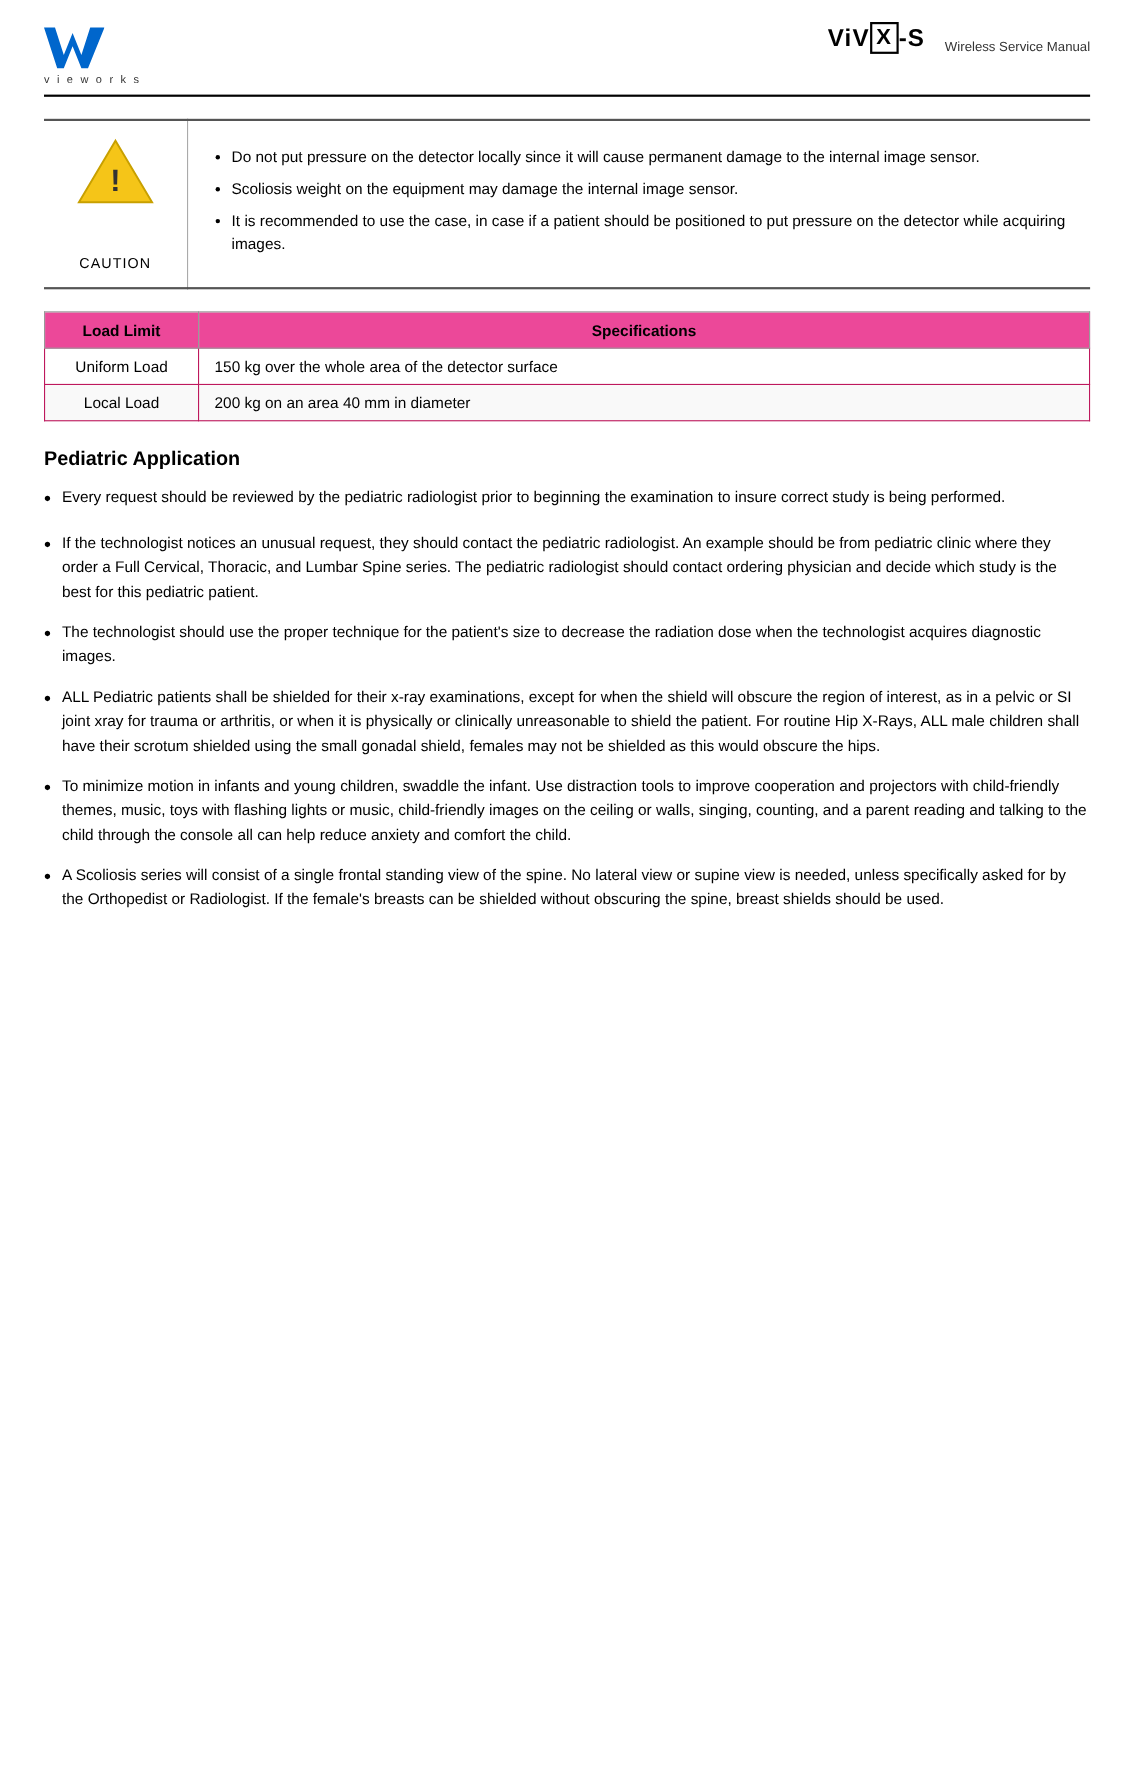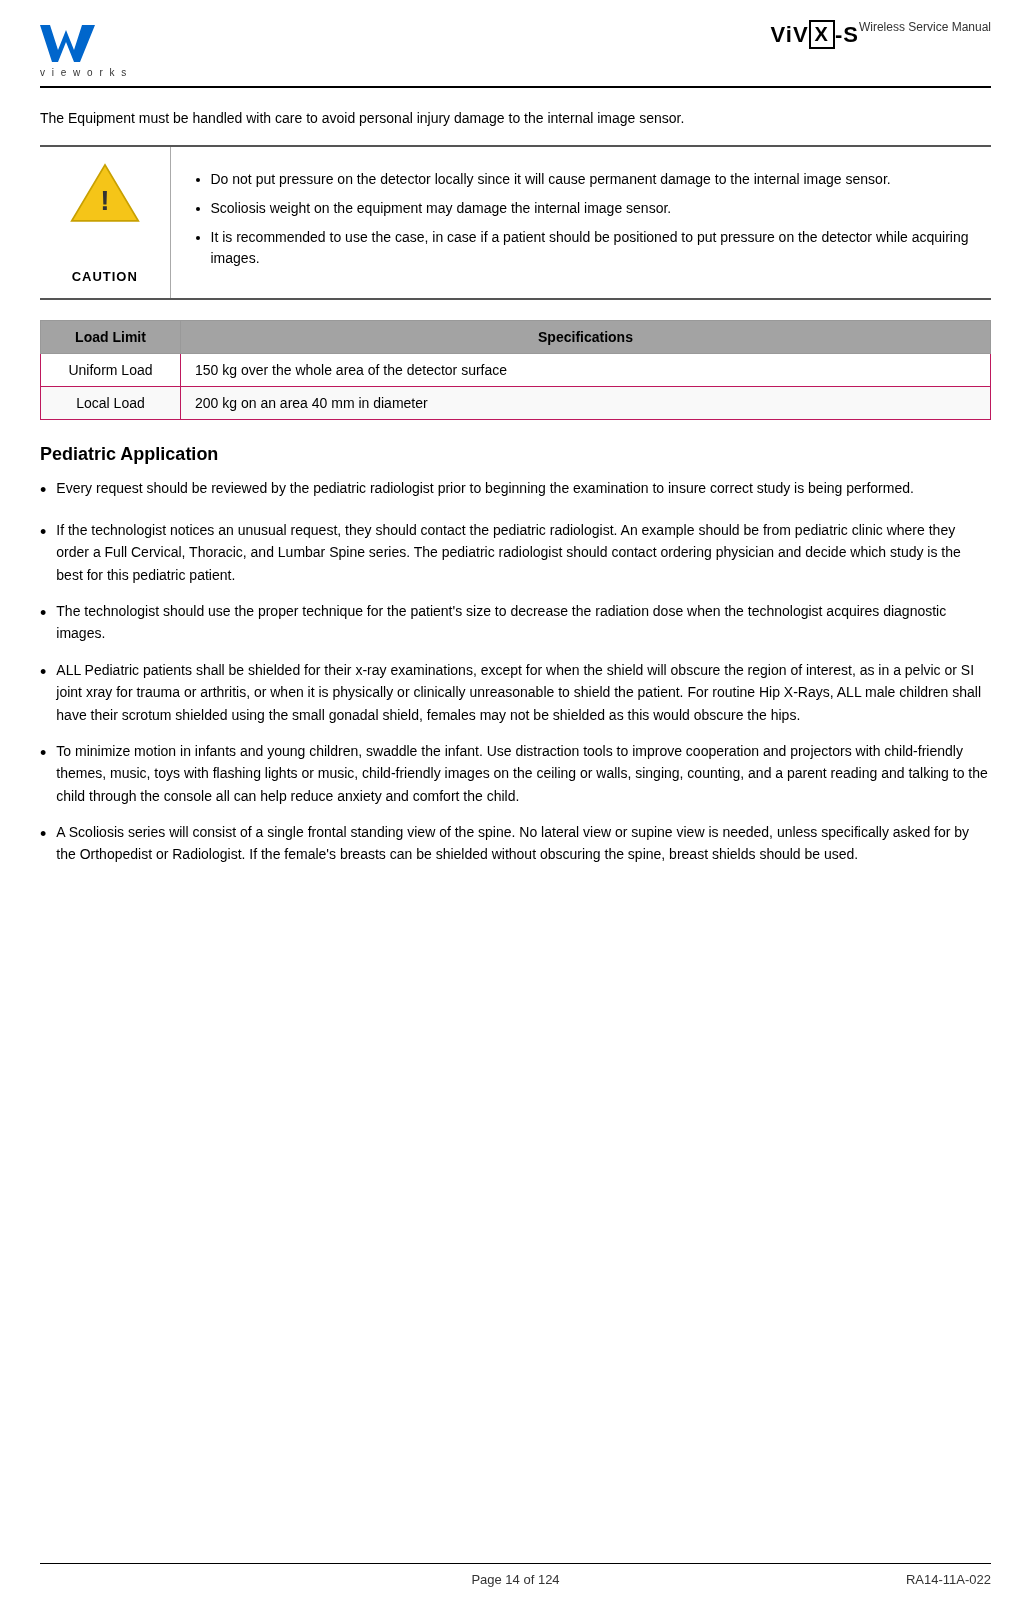--- a/index.html
+++ b/index.html
@@ -39,22 +39,22 @@
       height: 45px;
     }
     .logo-text {
       font-size: 10px;
       letter-spacing: 2px;
       color: #333;
       margin-top: 2px;
     }
     .header-right {
       display: flex;
-      align-items: flex-start;
-      gap: 0;
+      align-items: flex-end;
+      gap: 18px;
     }
     .vivix-logo {
       display: flex;
       align-items: center;
       font-size: 22px;
       font-weight: bold;
       letter-spacing: 1px;
     }
     .vivix-box {
       border: 2px solid #000;
@@ -103,21 +103,21 @@
       flex-direction: column;
       align-items: center;
       gap: 6px;
     }
     .caution-triangle {
       width: 70px;
       height: 62px;
     }
     .caution-label {
       font-size: 13px;
-      font-weight: bold;
+      font-weight: normal;
       letter-spacing: 1px;
       margin-top: 40px;
     }
     .caution-content {
       padding-left: 20px;
     }
     .caution-content ul {
       list-style: disc;
       padding-left: 24px;
     }
@@ -128,21 +128,21 @@
 
     
     .load-table {
       width: 100%;
       border-collapse: collapse;
       margin-bottom: 24px;
       border-top: 1px solid #999;
       border-bottom: 1px solid #999;
     }
     .load-table th {
-      background: #a3a3a3;
+      background: #ec4899;
       padding: 8px 14px;
       font-weight: bold;
       font-size: 14px;
       border: 1px solid #999;
       text-align: center;
     }
     .load-table td {
       padding: 8px 14px;
       border: 1px solid #be185d;
       font-size: 14px;
@@ -210,21 +210,20 @@
     <div class="header-right">
       <div class="vivix-logo">
         <span>ViV</span>
           <span class="vivix-box">X</span>
           <span>-S</span>
       </div>
       <span class="header-title">Wireless Service Manual</span>
     </div>
   </div>
 
-  <p class="intro-text">The Equipment must be handled with care to avoid personal injury damage to the internal image sensor.</p>
 
   <table class="caution-table">
     <tbody>
         <tr>
       <td class="caution-cell">
         <div class="caution-icon-wrap">
 
           <svg class="caution-triangle" viewBox="0 0 80 70" xmlns="http://www.w3.org/2000/svg">
             <polygon points="40,4 78,68 2,68" fill="#f5c518" stroke="#c8a000" stroke-width="2"></polygon>
             <text x="40" y="56" text-anchor="middle" font-size="32" font-weight="bold" fill="#333">!</text>
@@ -278,19 +277,14 @@
       <span>ALL Pediatric patients shall be shielded for their x-ray examinations, except for when the shield will obscure the region of interest, as in a pelvic or SI joint xray for trauma or arthritis, or when it is physically or clinically unreasonable to shield the patient. For routine Hip X-Rays, ALL male children shall have their scrotum shielded using the small gonadal shield, females may not be shielded as this would obscure the hips.</span>
     </li>
     <li>
       <span>To minimize motion in infants and young children, swaddle the infant. Use distraction tools to improve cooperation and projectors with child-friendly themes, music, toys with flashing lights or music, child-friendly images on the ceiling or walls, singing, counting, and a parent reading and talking to the child through the console all can help reduce anxiety and comfort the child.</span>
     </li>
     <li>
       <span>A Scoliosis series will consist of a single frontal standing view of the spine. No lateral view or supine view is needed, unless specifically asked for by the Orthopedist or Radiologist. If the female's breasts can be shielded without obscuring the spine, breast shields should be used.</span>
     </li>
   </ul>
 
-  <div class="footer">
-    <span></span>
-    <span class="footer-center">Page 14 of 124</span>
-    <span>RA14-11A-022</span>
-  </div>
 
 </div>
 
 </body></html>

